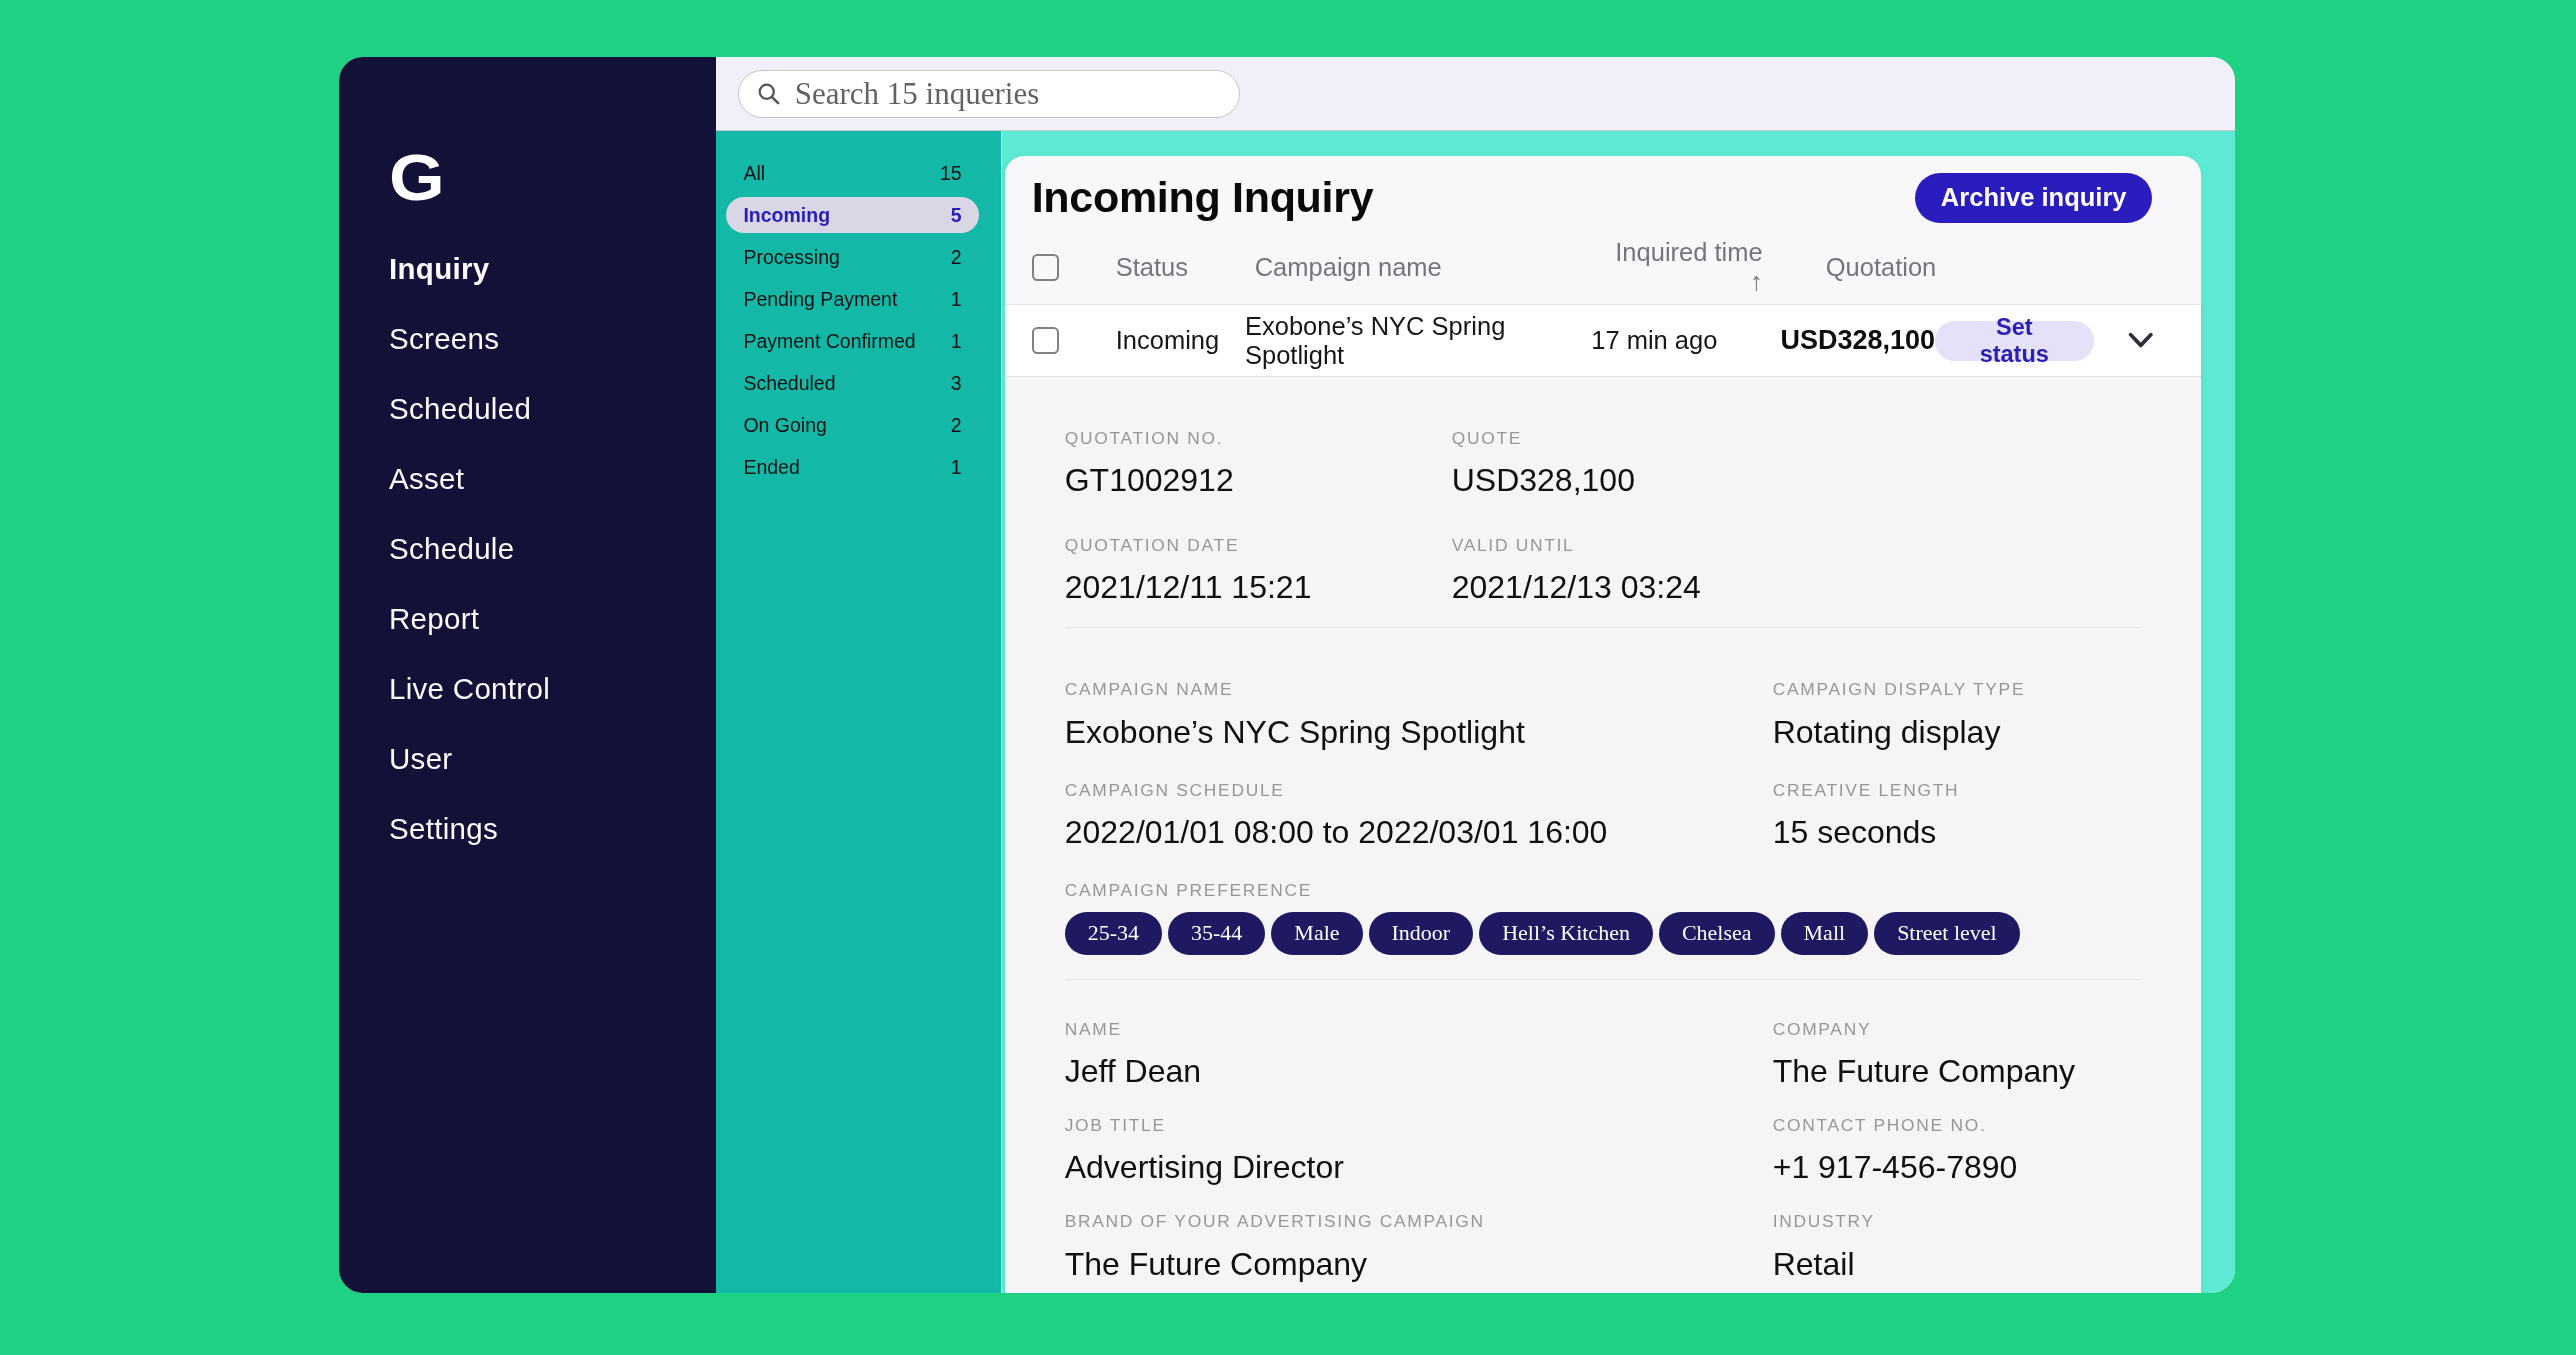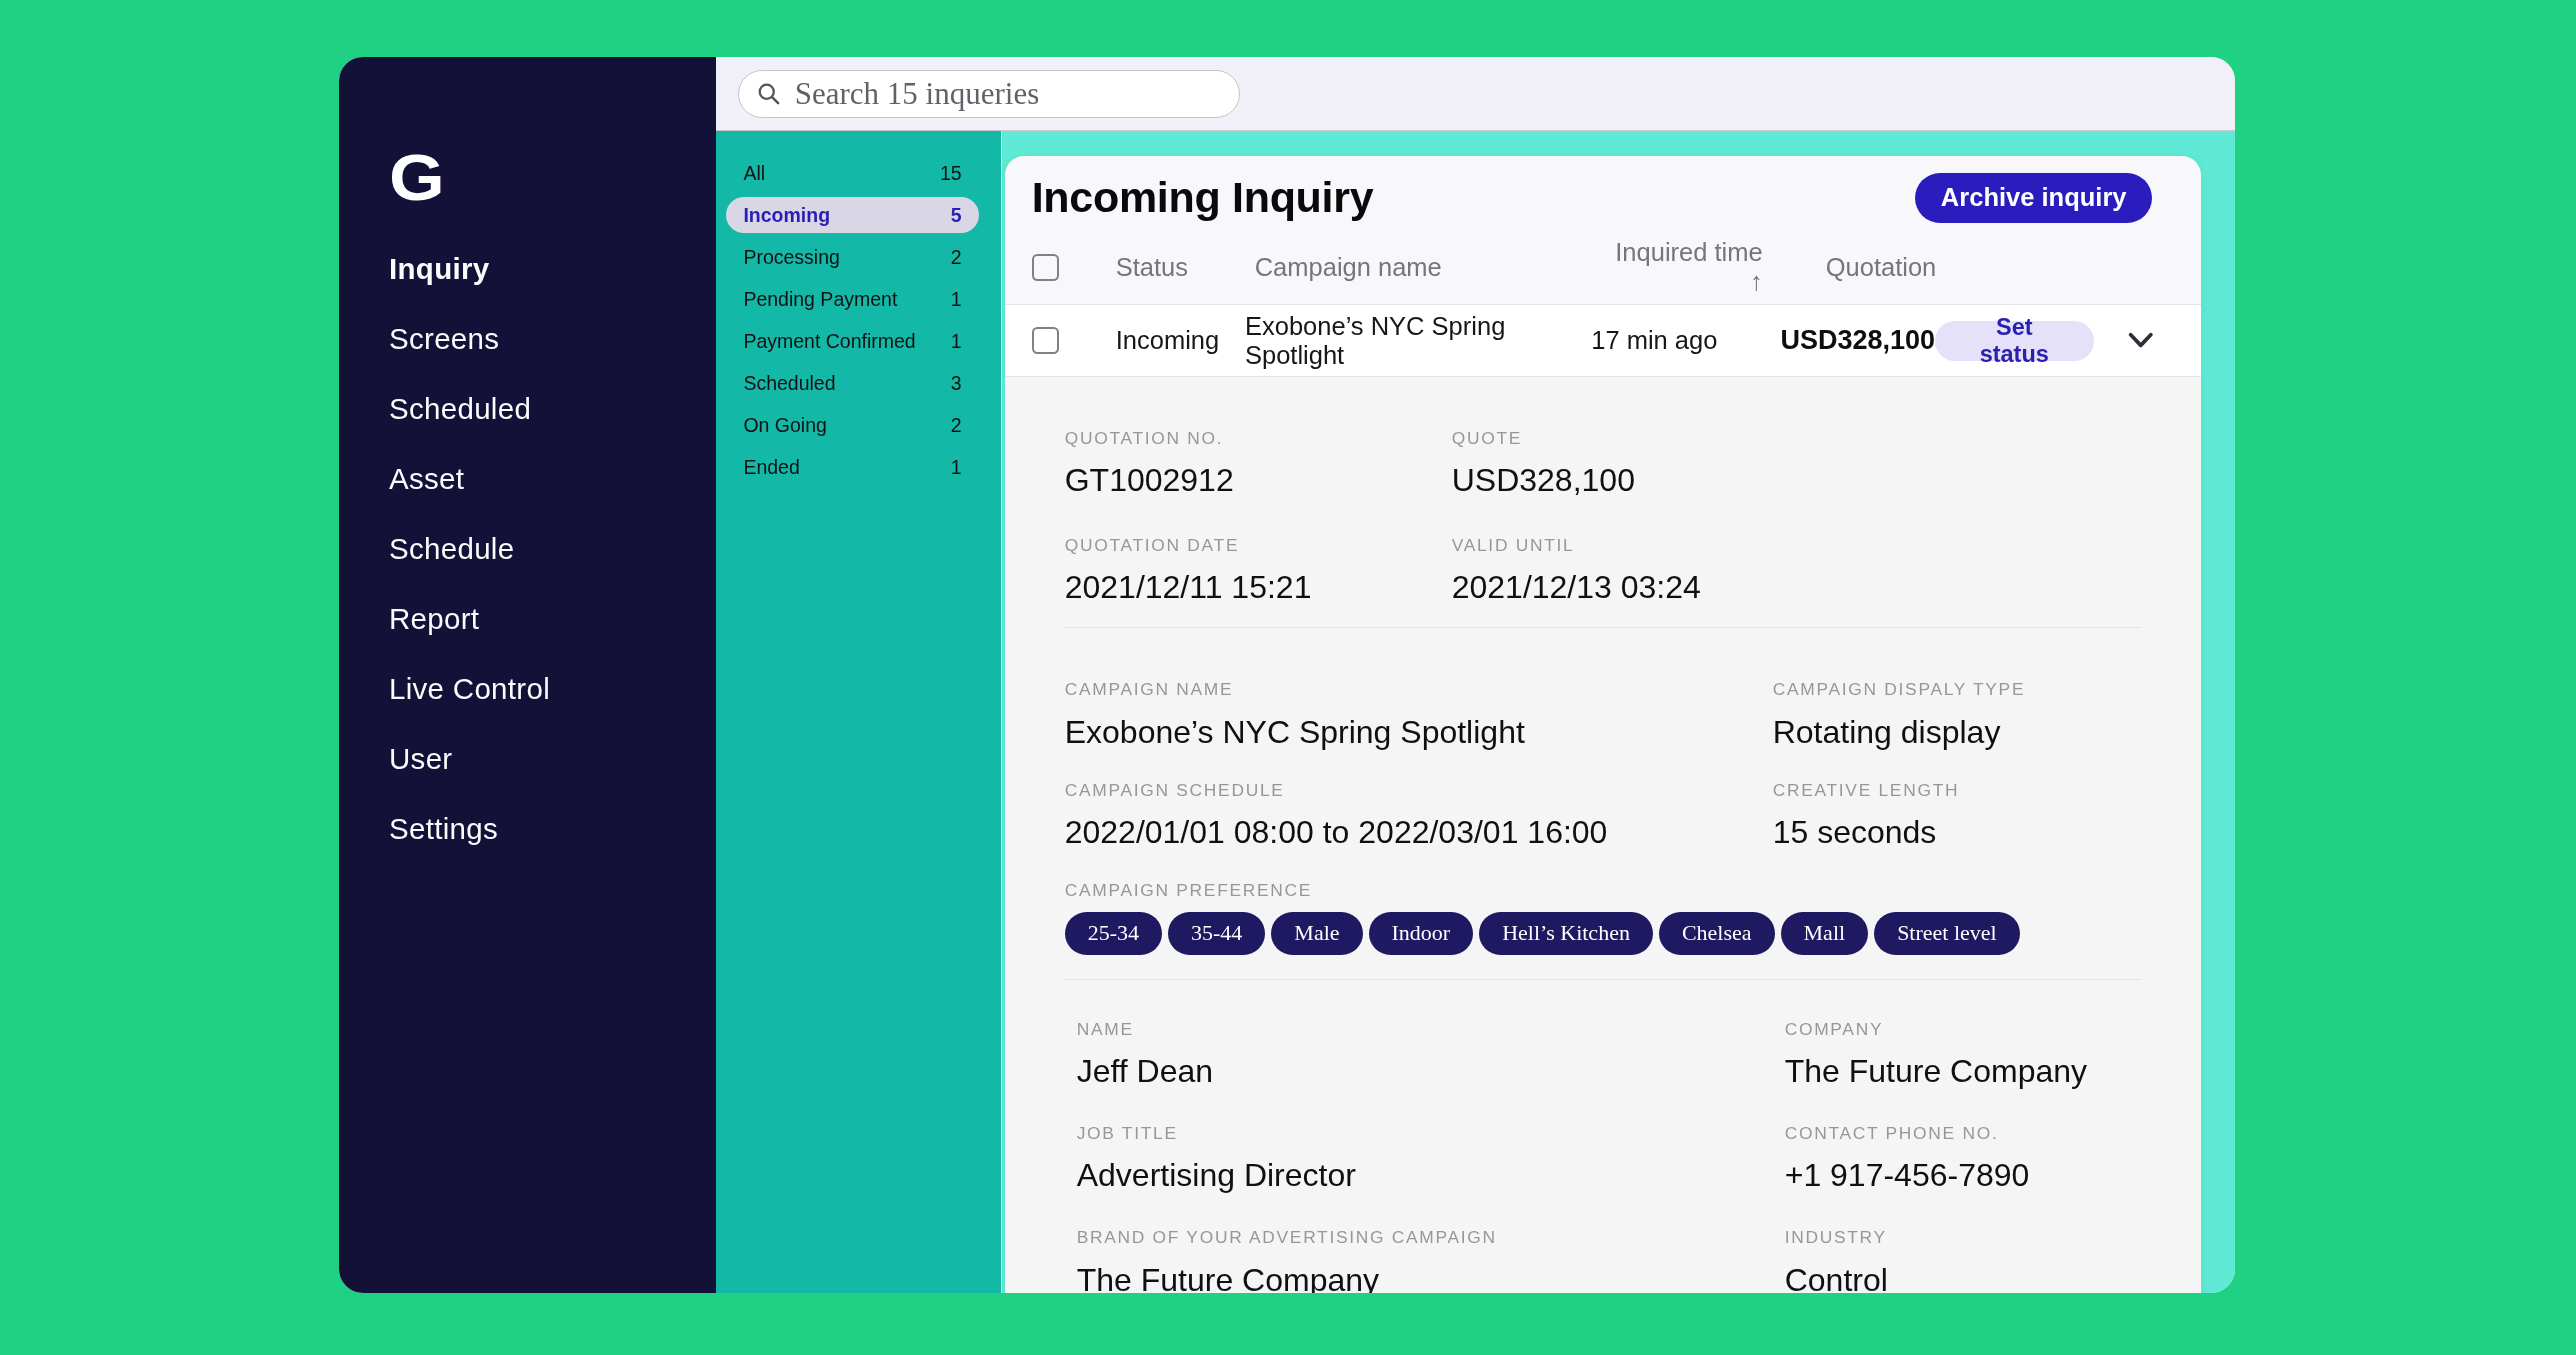--- a/index.html
+++ b/index.html
@@ -74,21 +74,21 @@
                 display:flex; align-items:center; margin-right:34px; font-family:inherit; }
   .chev { cursor:pointer; flex-shrink:0; }
 
   
   .detail { flex:1; background:#F5F5F6; border-top:1.3px solid #E4E4E7;
             padding:31px 60px 0 60px; overflow:hidden; }
   .lbl { font-size:17.4px; letter-spacing:1.7px; color:#97979B; font-weight:500;
          margin-bottom:10.7px; line-height:21.5px; }
   .val { font-size:32px; color:#101013; line-height:40px; }
   .grid-q { display:grid; grid-template-columns:387px 1fr; row-gap:35px;margin-top:20px; }
-  .grid-c { display:grid; grid-template-columns:708px 1fr; row-gap:32px;margin-left:12px; }
+  .grid-c { display:grid; grid-template-columns:708px 1fr; row-gap:24px; }
   .grid-p { display:grid; grid-template-columns:708px 1fr; row-gap:28px; }
   .sep1 { border:none; border-top:1.3px solid #E4E4E8; margin:20px 0 51px 0; }
   .sep2 { border:none; border-top:1.3px solid #E4E4E8; margin:24px 0 39px 0; }
   .tags { display:flex; gap:6px; margin-top:1.3px;font-family:Liberation Serif, serif; }
   .tag { height:43px; border-radius:21.5px; background:#1E1960; color:#FFFFFF;
          font-size:22px; display:flex; align-items:center; padding:0 23px; white-space:nowrap; }
 </style>
 </head>
 <body>
 
@@ -263,21 +263,21 @@
               <div class="pair">
                 <div class="lbl">CONTACT PHONE NO.</div>
                 <div class="val">+1 917-456-7890</div>
               </div>
               <div class="pair">
                 <div class="lbl">BRAND OF YOUR ADVERTISING CAMPAIGN</div>
                 <div class="val">The Future Company</div>
               </div>
               <div class="pair">
                 <div class="lbl">INDUSTRY</div>
-                <div class="val">Control</div>
+                <div class="val">Retail</div>
               </div>
             </div>
 
           </div>
         </div>
       </div>
 
     </div>
   </div>
 </div>

